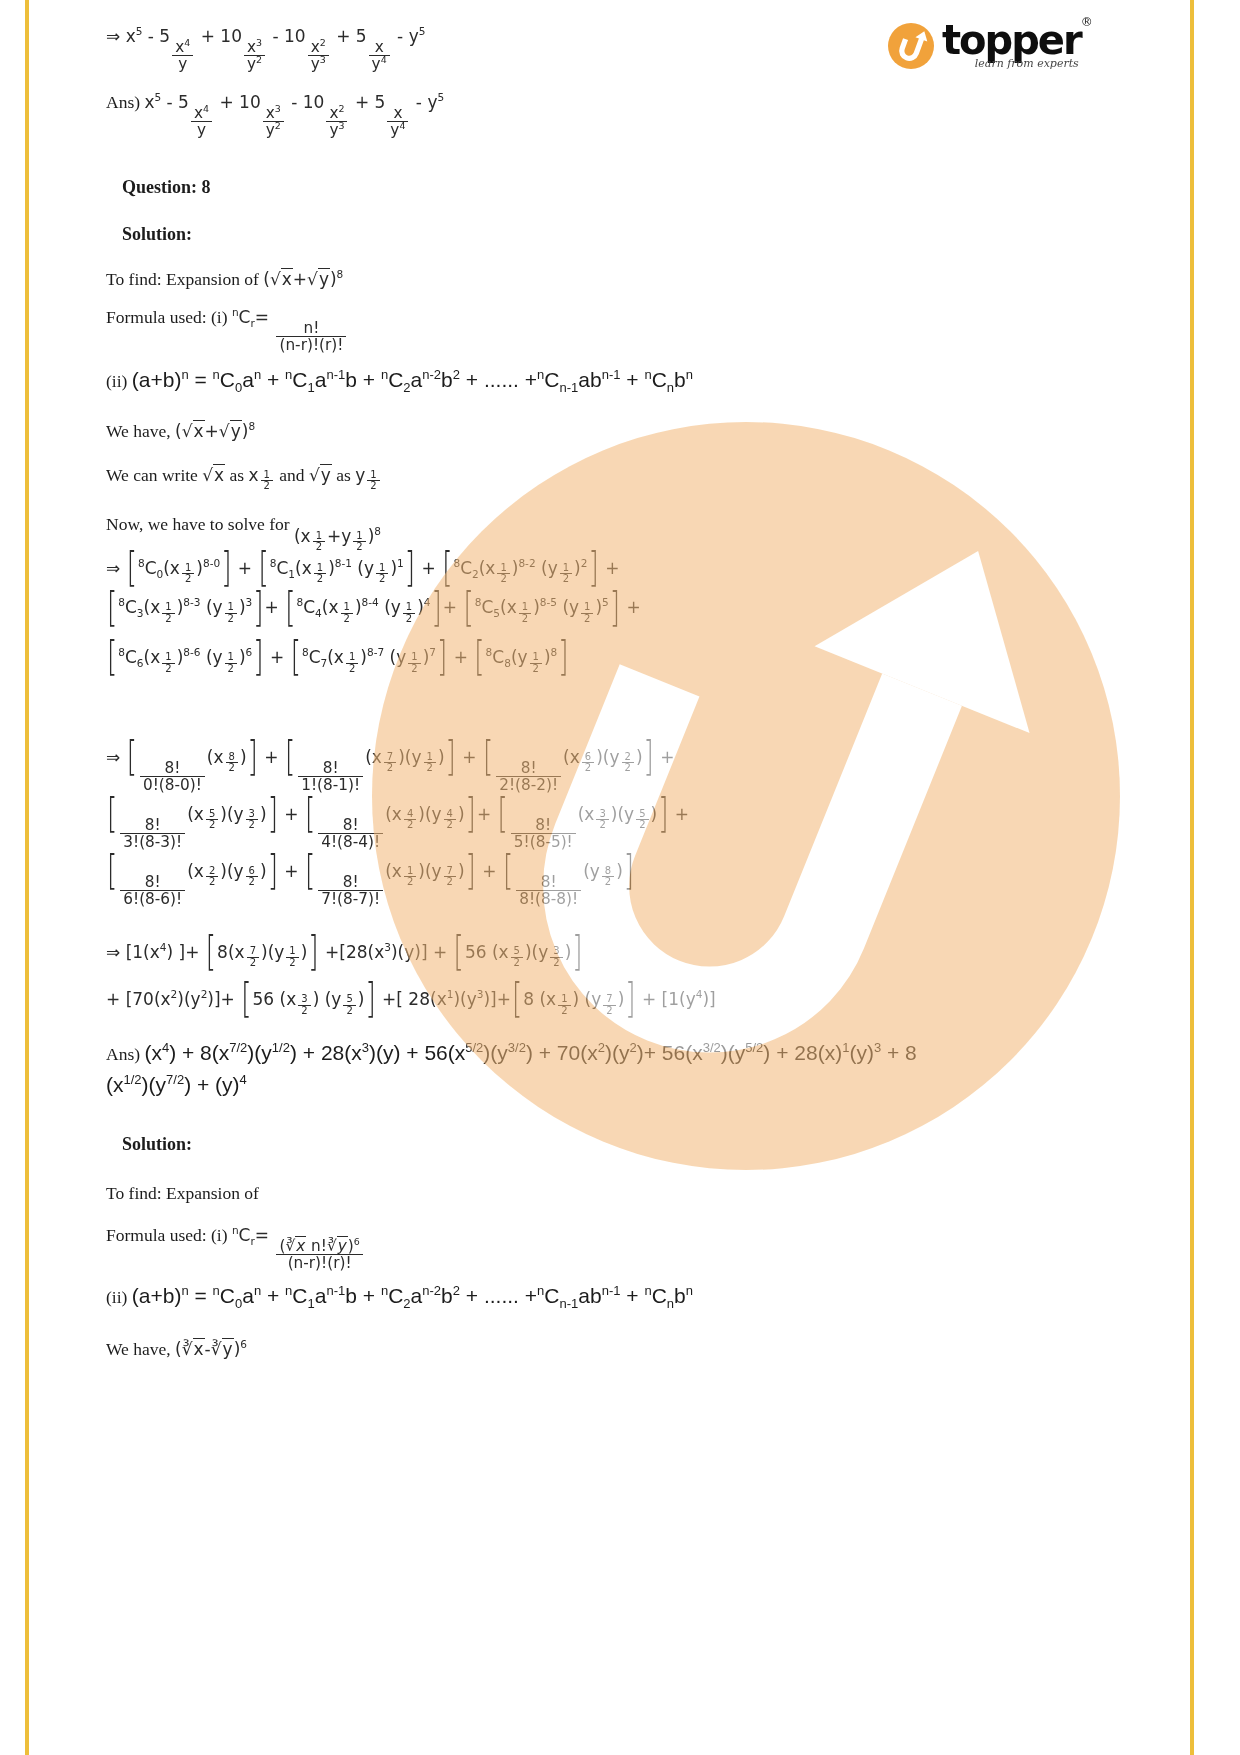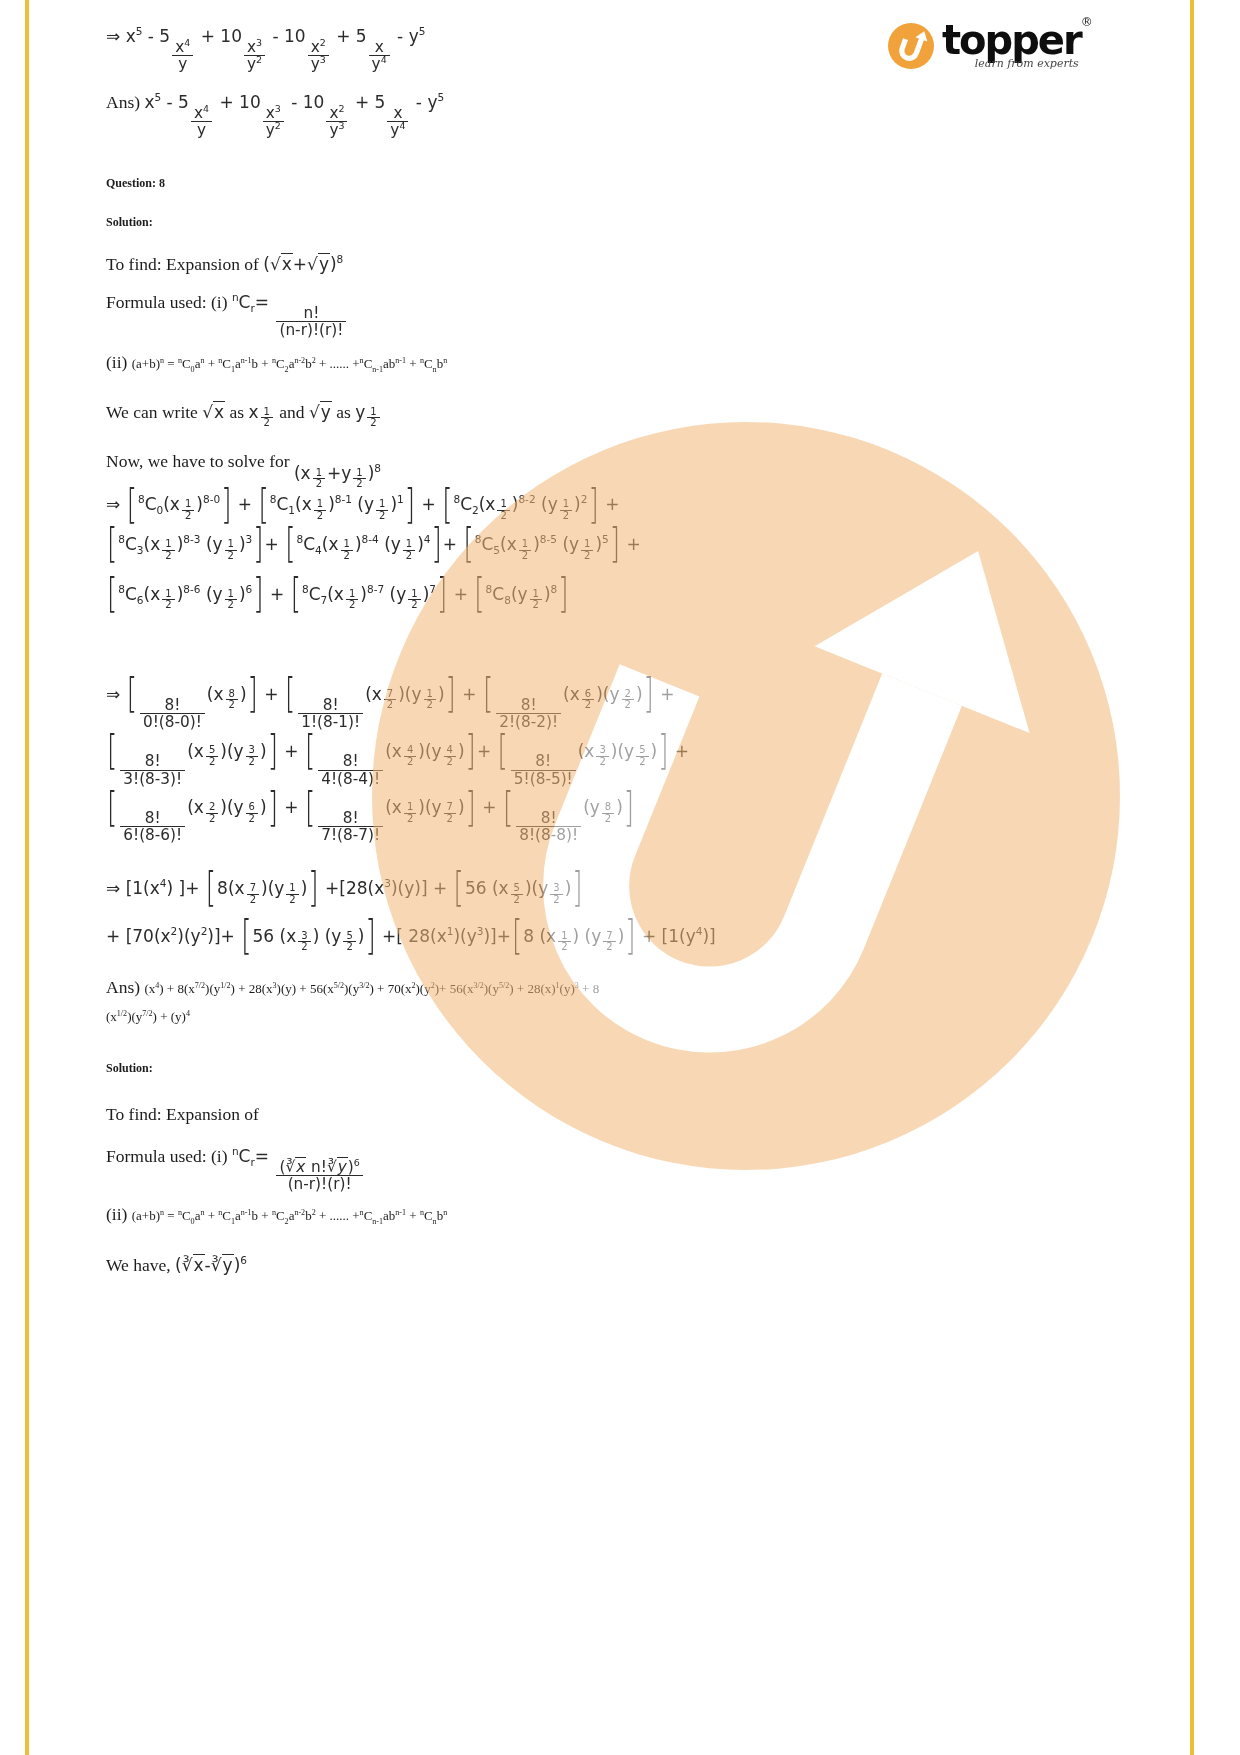--- a/index.html
+++ b/index.html
@@ -20,24 +20,24 @@
            text-align:right;margin-top:-2px;padding-right:14px;}
 
   
   .watermark{position:absolute;left:372px;top:422px;width:748px;height:748px;
              opacity:0.55;pointer-events:none;z-index:5;}
 
   
   .content{position:absolute;left:0;top:0;width:1240px;padding:26px 55px 0 106px;
            box-sizing:border-box;z-index:1;}
   .line{margin:0 0 26px 0;font-size:17.5px;line-height:1.25;}
-  .hd{font-weight:bold;font-size:12px;}
+  .hd{font-weight:bold;font-size:18px;margin-left:16px;}
   .t{font-family:"Liberation Serif",serif;}
   .m{font-family:"DejaVu Sans",sans-serif;color:#2b2b2b;font-size:17px;}
-  .sm .m{font-family:Liberation Serif, serif;color:#1c1c1c;font-size:13px;}
+  .sm .m{font-family:Liberation Sans, sans-serif;color:#1c1c1c;font-size:21px;}
   .m.drop{position:relative;top:12px;}
 
   sup{font-size:0.62em;line-height:0;}
   sub{font-size:0.62em;line-height:0;}
 
   .frac{display:inline-flex;flex-direction:column;text-align:center;vertical-align:-0.65em;
         font-size:0.9em;line-height:1.05;margin:0 2px;}
   .frac .fn{padding:0 3px;border-bottom:1.3px solid currentColor;}
   .frac .fd{padding:0 3px;}
   sup .frac{font-size:0.95em;vertical-align:-0.35em;}
@@ -116,20 +116,21 @@
 
     <div class="line hd mb24">Question: 8</div>
     <div class="line hd mb24">Solution:</div>
 
     <div class="line mb16"><span class="t">To find: Expansion of </span><span class="m">(<span class="rad">√<span class="ovl">x</span></span>+<span class="rad">√<span class="ovl">y</span></span>)<sup>8</sup></span></div>
     <div class="line mb14"><span class="t">Formula used: (i) </span><span class="m"><sup>n</sup>C<sub>r</sub>= <span class="frac">
             <span class="fn">n!</span>
             <span class="fd">(n-r)!(r)!</span>
           </span></span></div>
     <div class="line sm mb28"><span class="t">(ii) </span><span class="m">(a+b)<sup>n</sup> =  <sup>n</sup>C<sub>0</sub>a<sup>n</sup> + <sup>n</sup>C<sub>1</sub>a<sup>n-1</sup>b + <sup>n</sup>C<sub>2</sub>a<sup>n-2</sup>b<sup>2</sup> + ...... +<sup>n</sup>C<sub>n-1</sub>ab<sup>n-1</sup> + <sup>n</sup>C<sub>n</sub>b<sup>n</sup></span></div>
+    <div class="line mb22"><span class="t">We have, </span><span class="m">(<span class="rad">√<span class="ovl">x</span></span>+<span class="rad">√<span class="ovl">y</span></span>)<sup>8</sup></span></div>
     <div class="line mb22"><span class="t">We can write </span><span class="m"><span class="rad">√<span class="ovl">x</span></span></span><span class="t"> as </span><span class="m">x<sup><span class="frac">
               <span class="fn">1</span>
               <span class="fd">2</span>
             </span></sup></span><span class="t"> and </span><span class="m"><span class="rad">√<span class="ovl">y</span></span></span><span class="t"> as </span><span class="m">y<sup><span class="frac">
               <span class="fn">1</span>
               <span class="fd">2</span>
             </span></sup></span></div>
     <div class="line mb16"><span class="t">Now, we have to solve for </span><span class="m drop">(x<sup><span class="frac">
               <span class="fn">1</span>
               <span class="fd">2</span>

